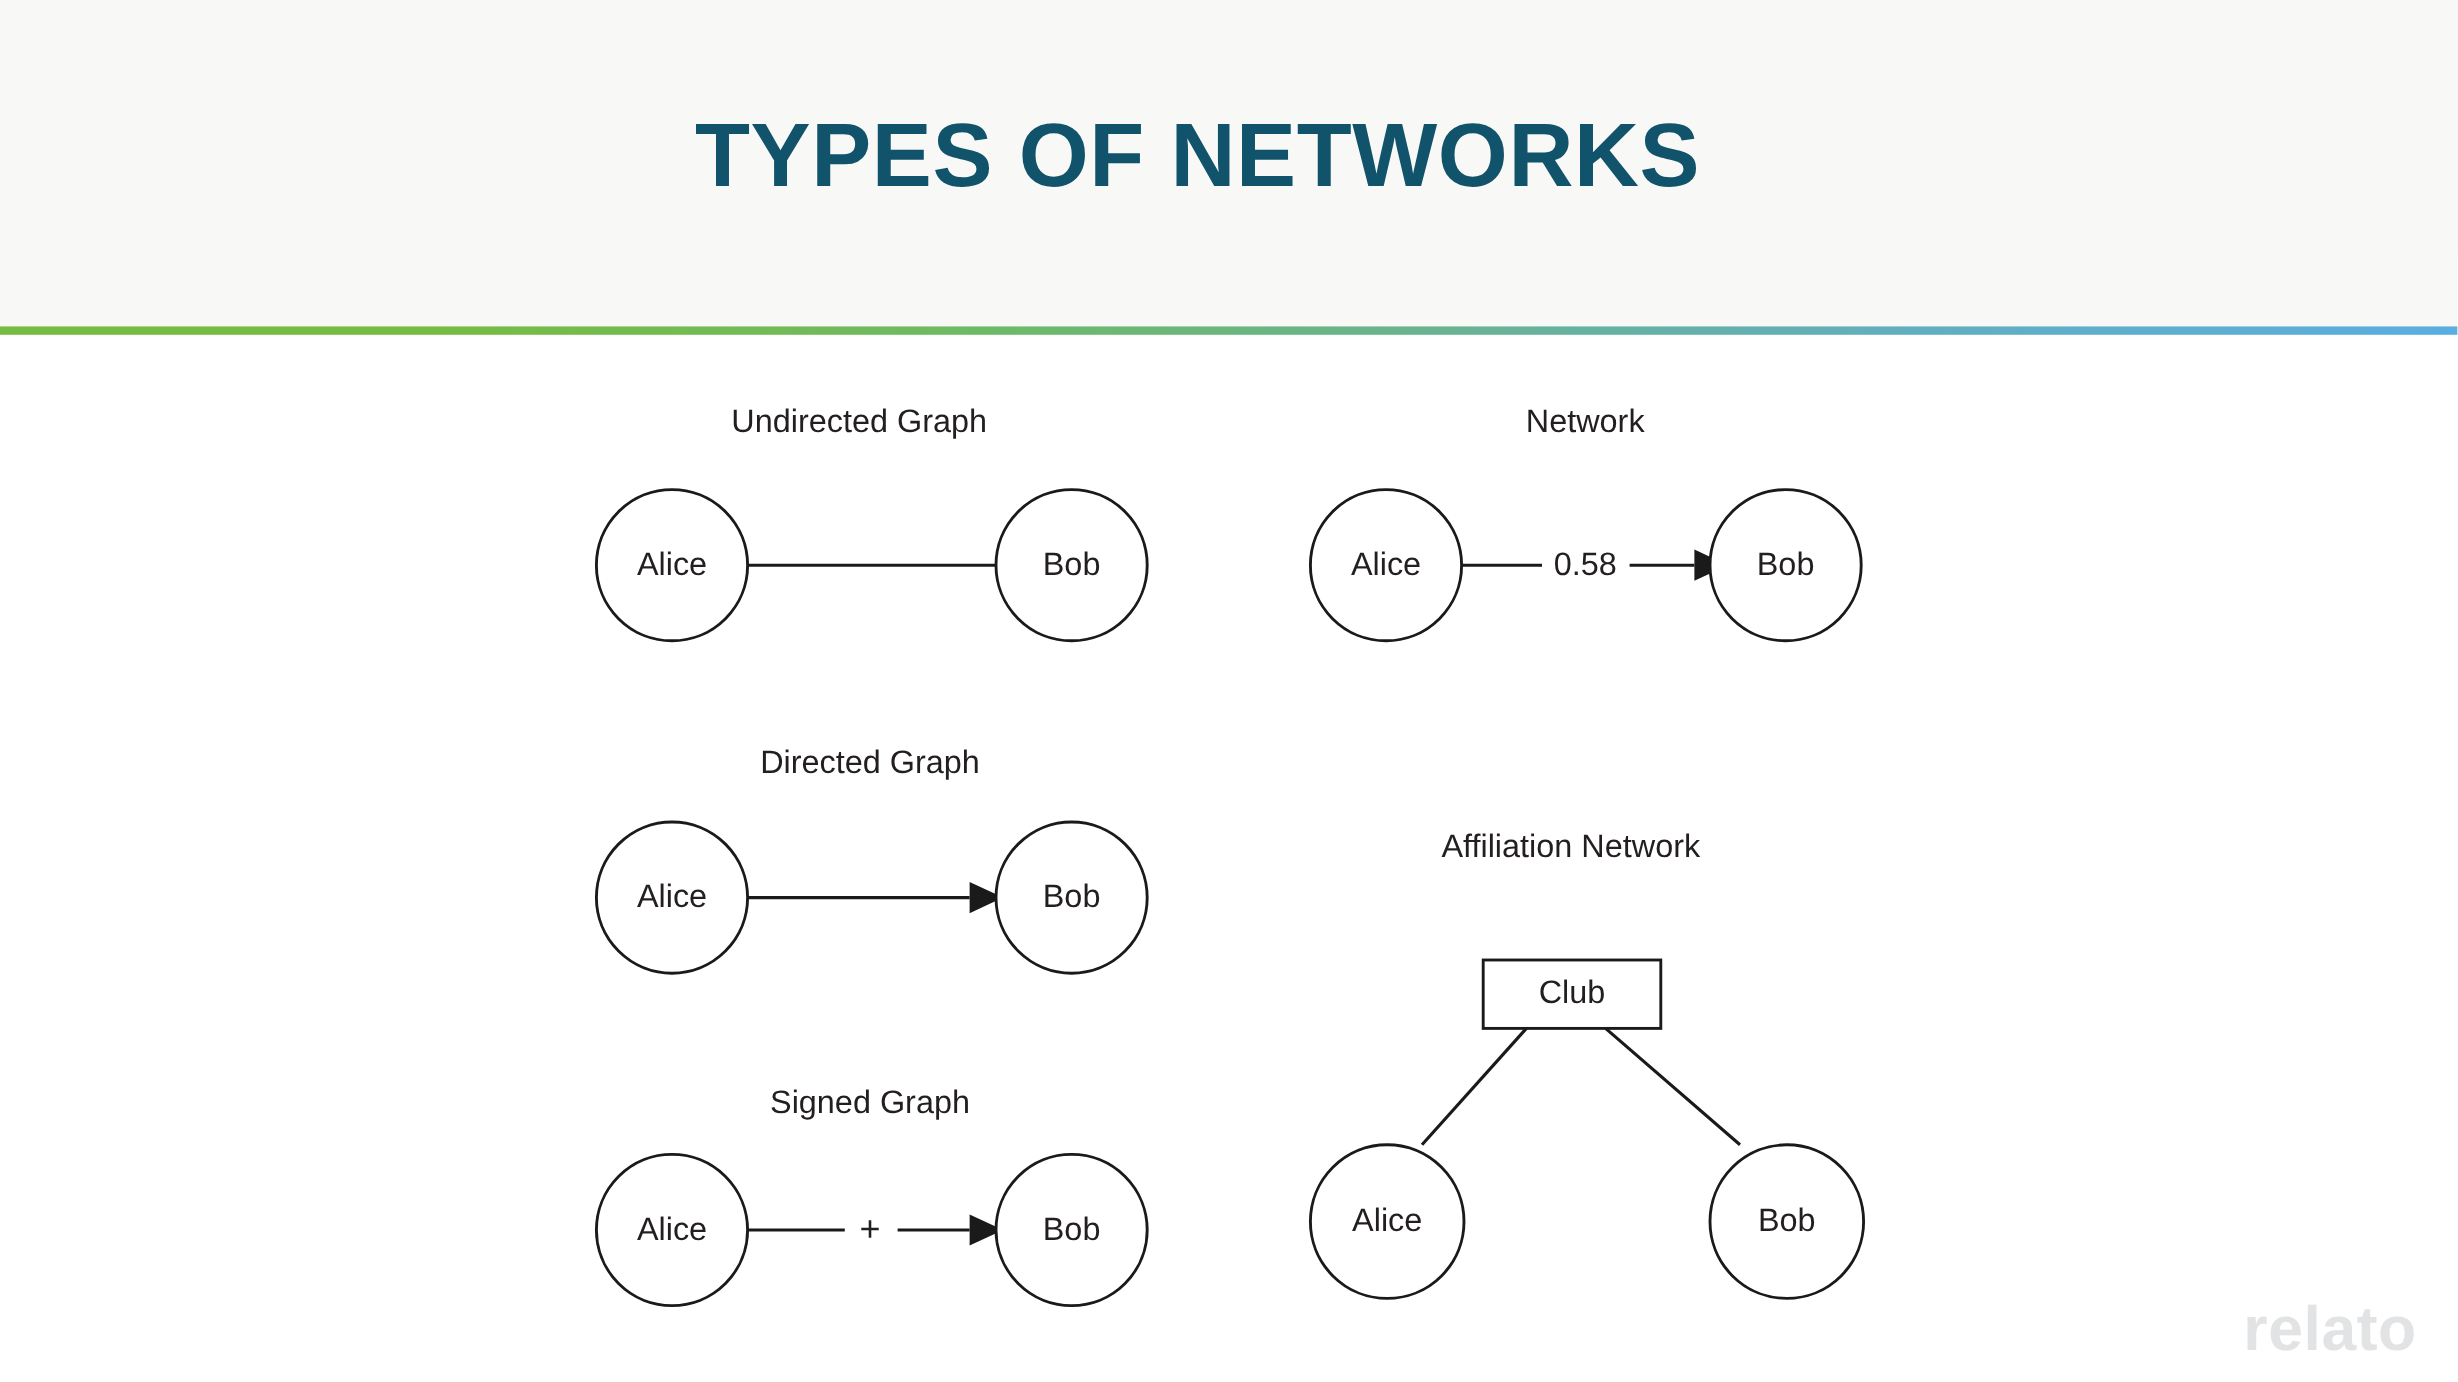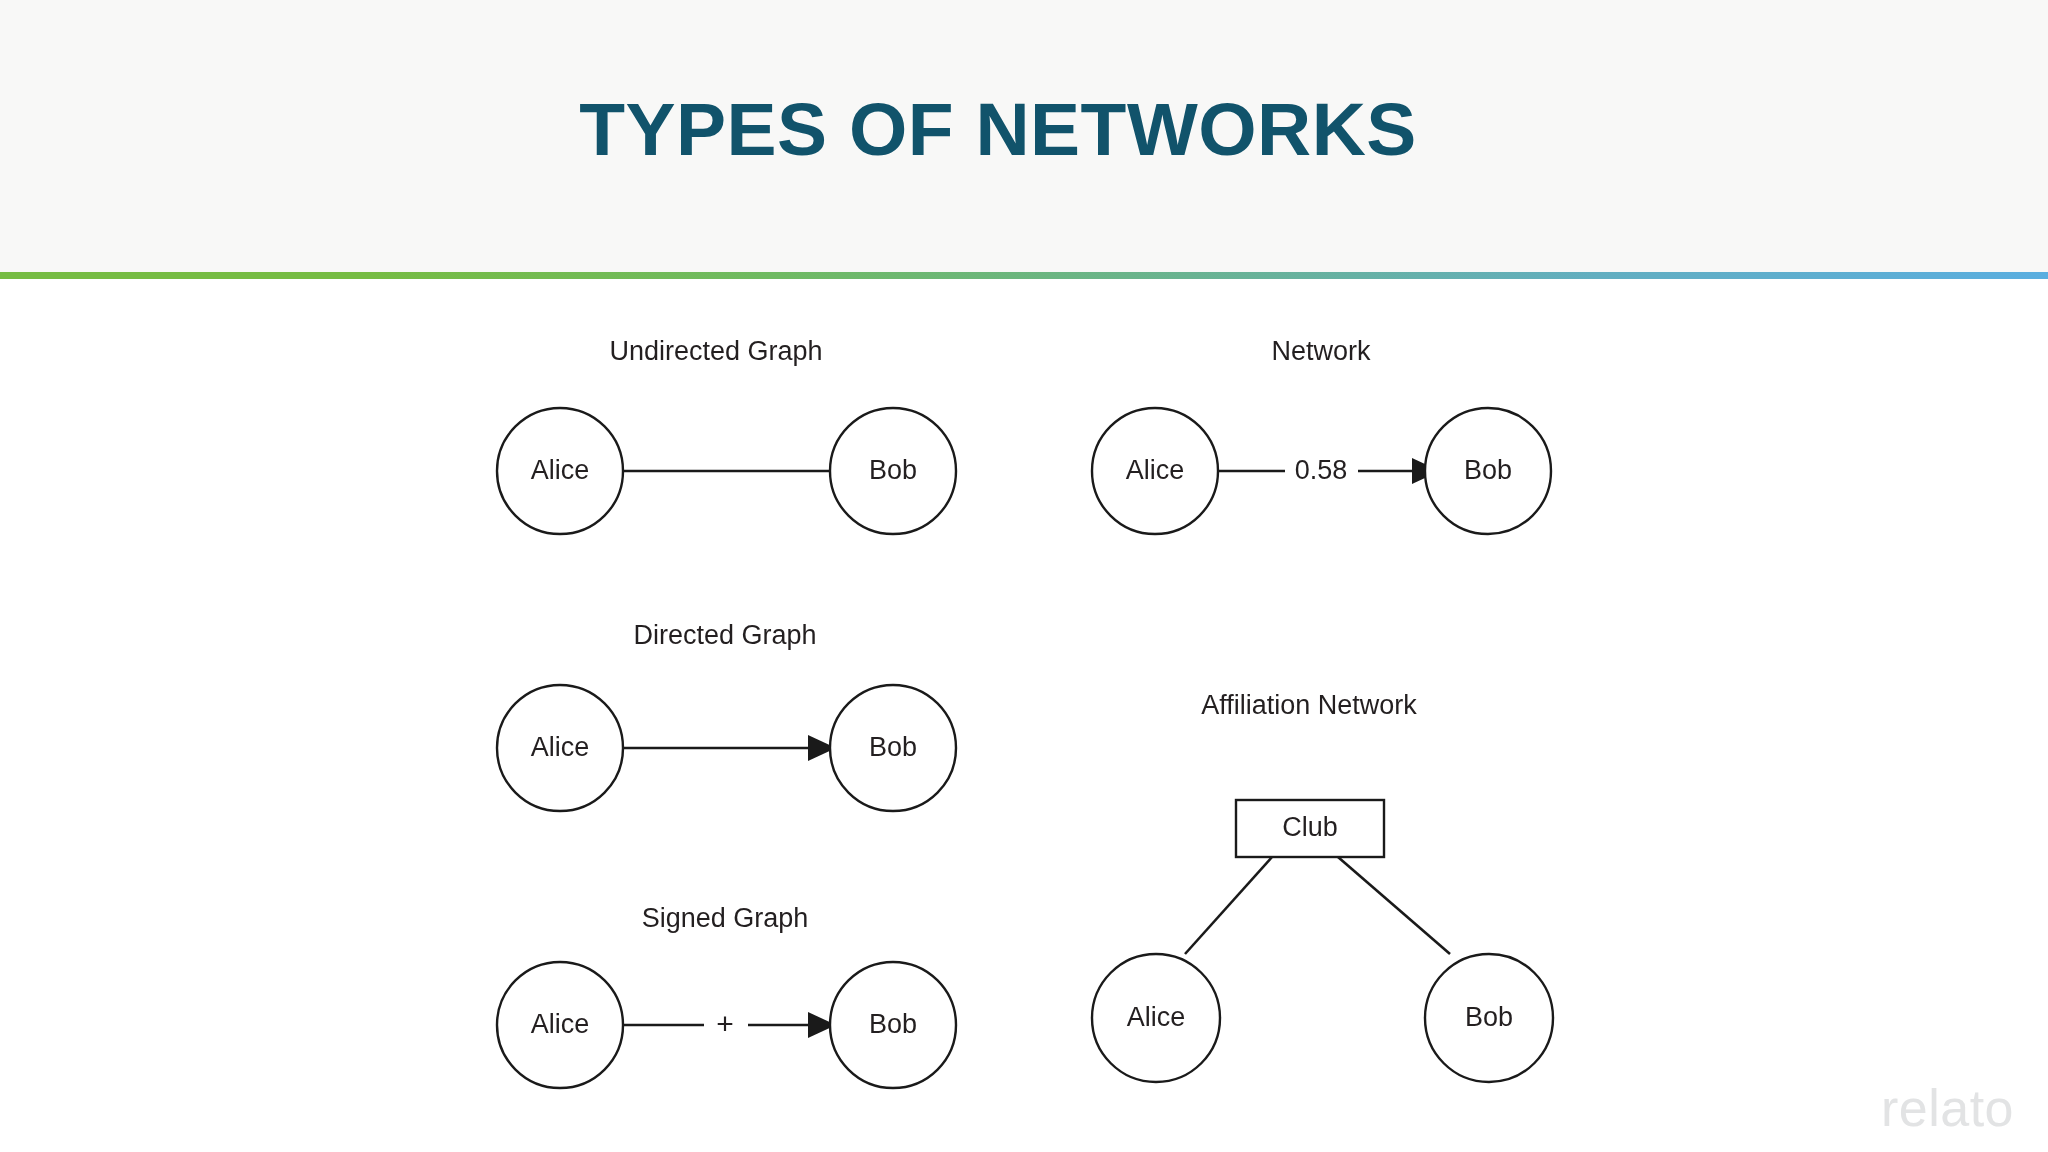--- a/index.html
+++ b/index.html
@@ -91,21 +91,21 @@
     stroke-width:2.6;
     fill:none;
   }
   .arrow-head { fill:#1a1a1a; }
 
   
   #watermark {
     position:absolute;
     right:34px; bottom:18px;
     font-size:52px;
-    font-weight:normal;
+    font-weight:bold;
     color:#e2e3e4;
     letter-spacing:0.5px;
     line-height:1;
     user-select:none;
     text-align:center;
   }
 </style>
 </head>
 <body>
 

